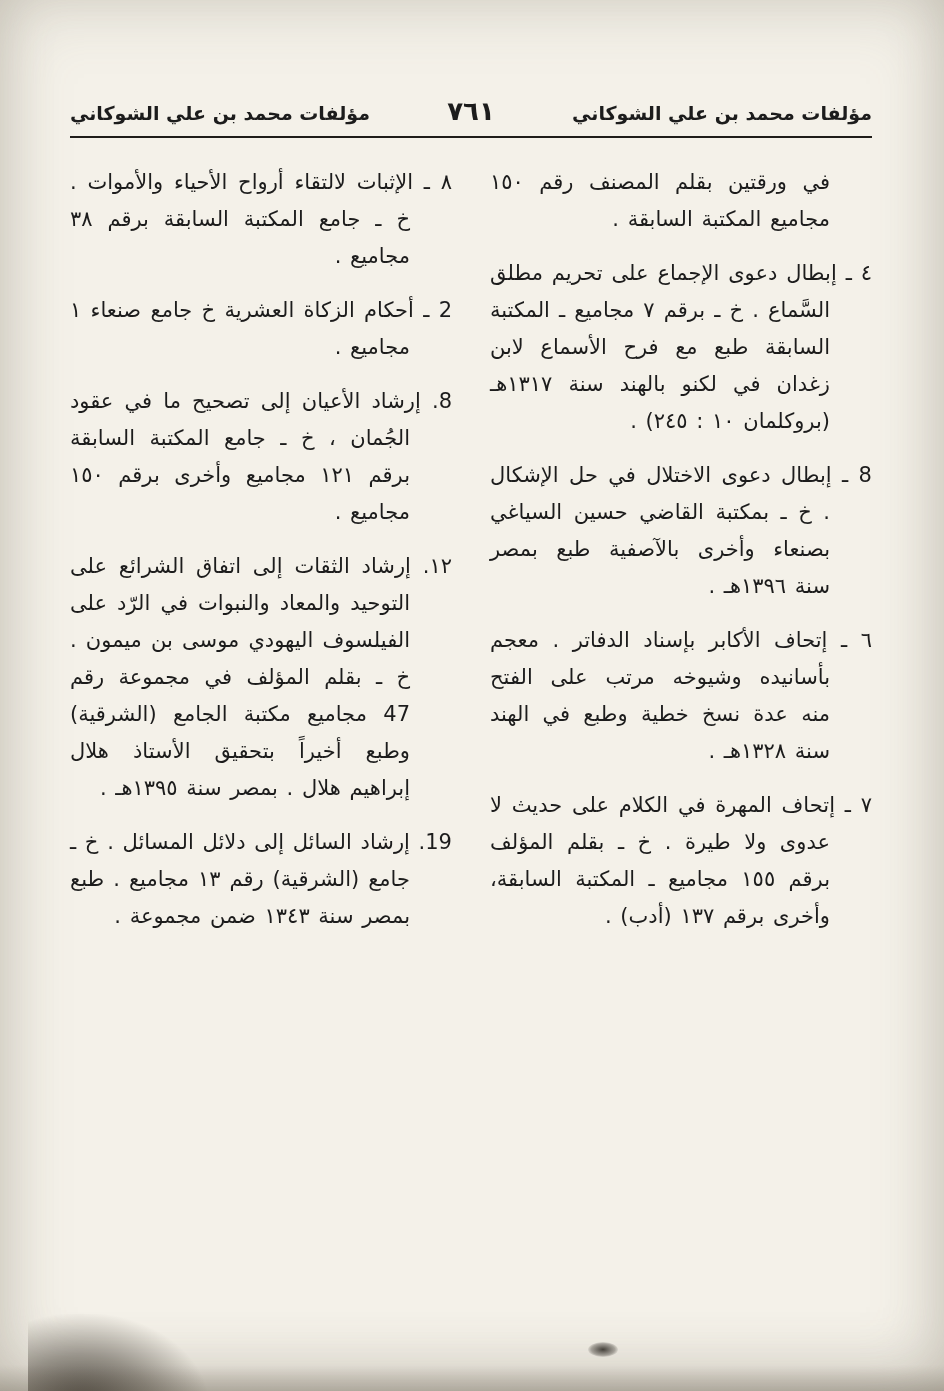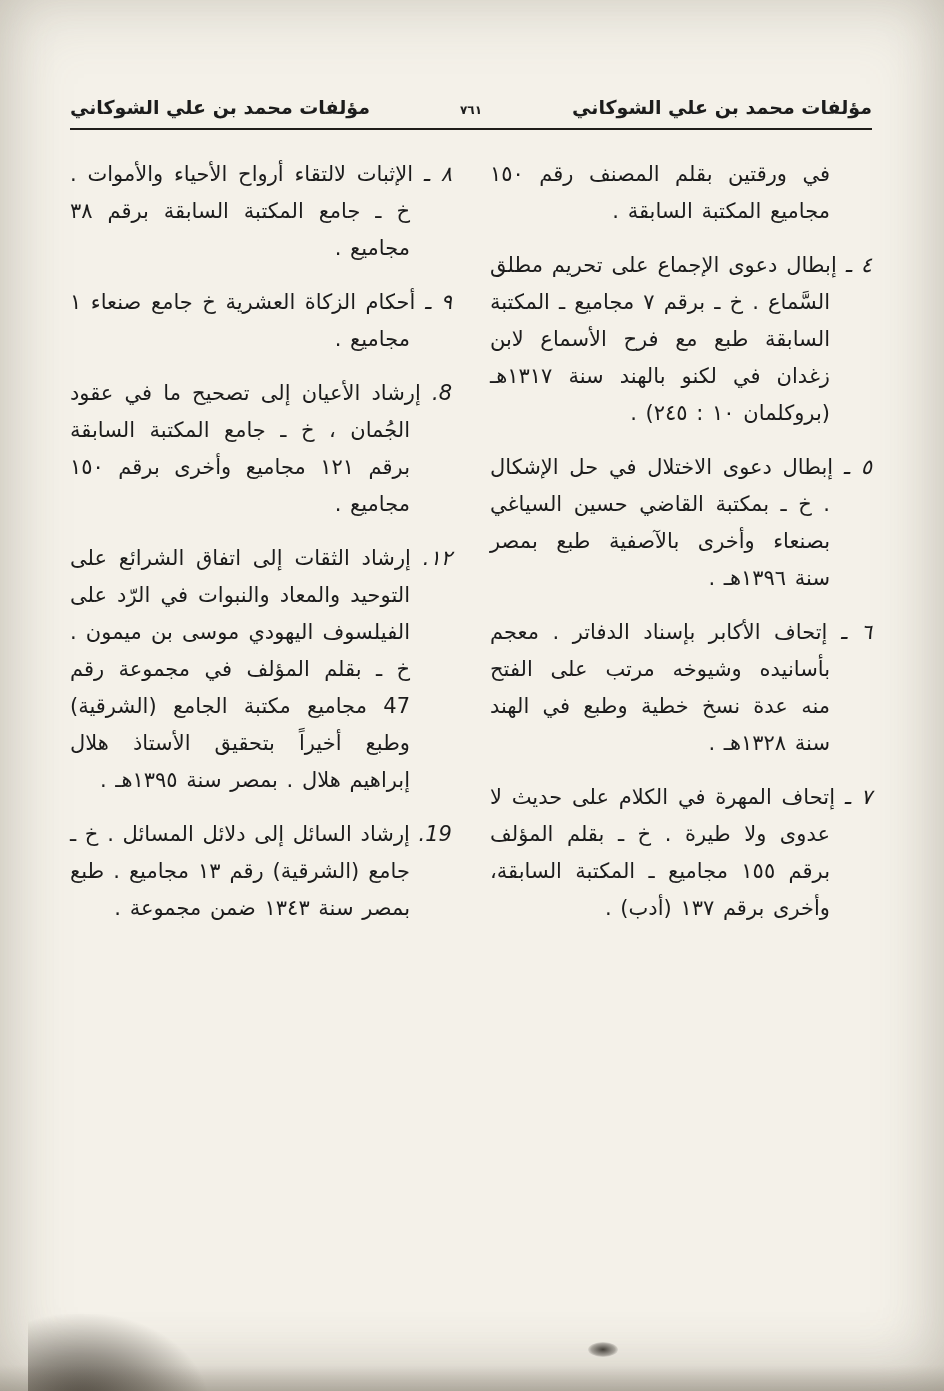--- a/index.html
+++ b/index.html
@@ -30,21 +30,21 @@
     justify-content: space-between;
     align-items: baseline;
     font-weight: bold;
     font-size: 19px;
     letter-spacing: 0;
   }
   .page-header .title {
     white-space: nowrap;
   }
   .page-header .page-number {
-    font-size: 12px;
+    font-size: 26px;
     font-weight: bold;
   }
   .header-rule {
     border: 0;
     border-bottom: 2.5px solid #1f1d1a;
     margin: 10px 0 0 0;
   }
   .columns {
     display: flex;
     direction: rtl;           
@@ -63,21 +63,20 @@
     margin: 0 0 17px 0;
     padding-right: 42px;      
     text-indent: -42px;       
     word-spacing: 2px;
   }
   .entry.continuation {
     text-indent: 0;           
   }
   .entry .num {
     white-space: pre;
-    font-style: italic;
   }
   
   .smudge-bottom-left {
     position: absolute;
     left: 28px;
     bottom: -18px;
     width: 180px;
     height: 95px;
     background: radial-gradient(ellipse at 30% 100%, rgba(45, 40, 33, 0.85) 0%, rgba(60, 54, 45, 0.45) 40%, transparent 72%);
     pointer-events: none;
@@ -118,36 +117,36 @@
     <div class="columns">
 
       <div class="col">
         <p class="entry continuation">
           <span class="body">في ورقتين بقلم المصنف رقم ١٥٠ مجاميع المكتبة السابقة .</span>
         </p>
         <p class="entry">
           <span class="num">٤ ـ </span><span class="body">إبطال دعوى الإجماع على تحريم مطلق السَّماع . خ ـ برقم ٧ مجاميع ـ المكتبة السابقة طبع مع فرح الأسماع لابن زغدان في لكنو بالهند سنة ١٣١٧هـ (بروكلمان ١٠ : ٢٤٥) .</span>
         </p>
         <p class="entry">
-          <span class="num">٥ ـ </span><span class="body">إبطال دعوى الاختلال في حل الإشكال . خ ـ بمكتبة القاضي حسين السياغي بصنعاء وأخرى بالآصفية طبع بمصر سنة ١٣٩٦هـ .</span>
+          <span class="num">8 ـ </span><span class="body">إبطال دعوى الاختلال في حل الإشكال . خ ـ بمكتبة القاضي حسين السياغي بصنعاء وأخرى بالآصفية طبع بمصر سنة ١٣٩٦هـ .</span>
         </p>
         <p class="entry">
           <span class="num">٦ ـ </span><span class="body">إتحاف الأكابر بإسناد الدفاتر . معجم بأسانيده وشيوخه مرتب على الفتح منه عدة نسخ خطية وطبع في الهند سنة ١٣٢٨هـ .</span>
         </p>
         <p class="entry">
           <span class="num">٧ ـ </span><span class="body">إتحاف المهرة في الكلام على حديث لا عدوى ولا طيرة . خ ـ بقلم المؤلف برقم ١٥٥ مجاميع ـ المكتبة السابقة، وأخرى برقم ١٣٧ (أدب) .</span>
         </p>
       </div>
 
       <div class="col">
         <p class="entry">
           <span class="num">٨ ـ </span><span class="body">الإثبات لالتقاء أرواح الأحياء والأموات . خ ـ جامع المكتبة السابقة برقم ٣٨ مجاميع .</span>
         </p>
         <p class="entry">
-          <span class="num">٩ ـ </span><span class="body">أحكام الزكاة العشرية خ جامع صنعاء ١ مجاميع .</span>
+          <span class="num">2 ـ </span><span class="body">أحكام الزكاة العشرية خ جامع صنعاء ١ مجاميع .</span>
         </p>
         <p class="entry">
           <span class="num">8. </span><span class="body">إرشاد الأعيان إلى تصحيح ما في عقود الجُمان ، خ ـ جامع المكتبة السابقة برقم ١٢١ مجاميع وأخرى برقم ١٥٠ مجاميع .</span>
         </p>
         <p class="entry">
           <span class="num">١٢. </span><span class="body">إرشاد الثقات إلى اتفاق الشرائع على التوحيد والمعاد والنبوات في الرّد على الفيلسوف اليهودي موسى بن ميمون . خ ـ بقلم المؤلف في مجموعة رقم 47 مجاميع مكتبة الجامع (الشرقية) وطبع أخيراً بتحقيق الأستاذ هلال إبراهيم هلال . بمصر سنة ١٣٩٥هـ .</span>
         </p>
         <p class="entry">
           <span class="num">19. </span><span class="body">إرشاد السائل إلى دلائل المسائل . خ ـ جامع (الشرقية) رقم ١٣ مجاميع . طبع بمصر سنة ١٣٤٣ ضمن مجموعة .</span>
         </p>

